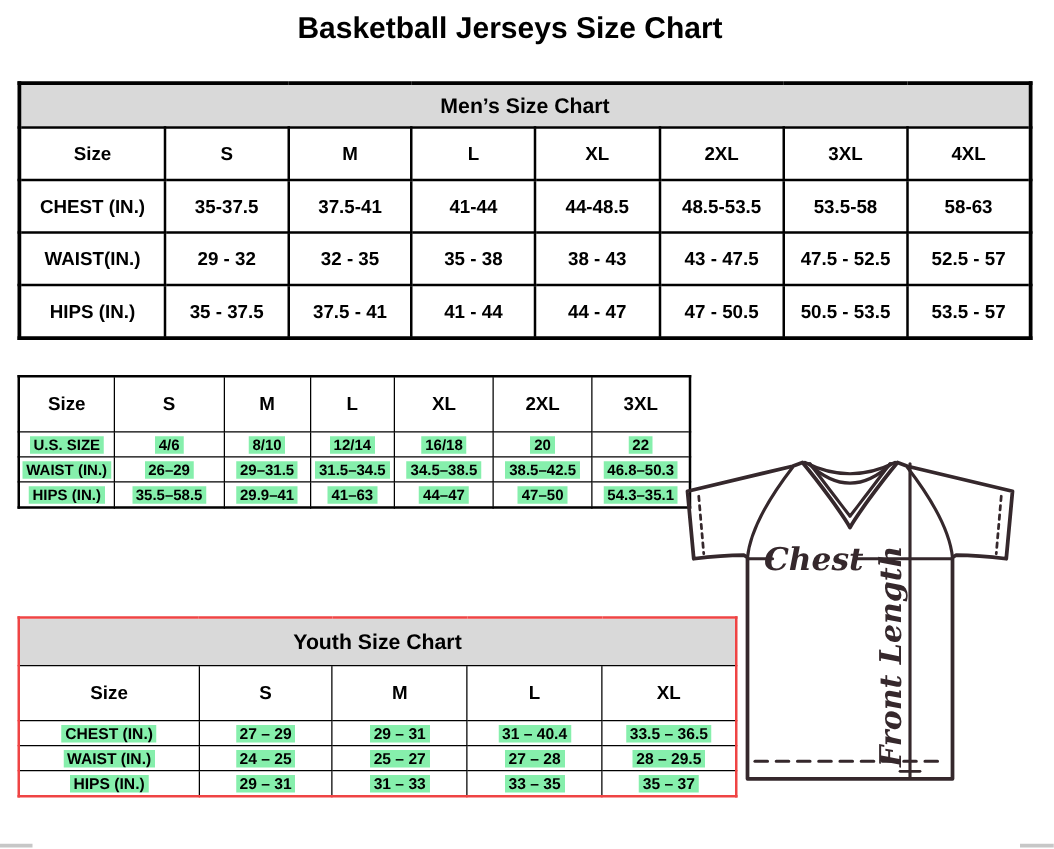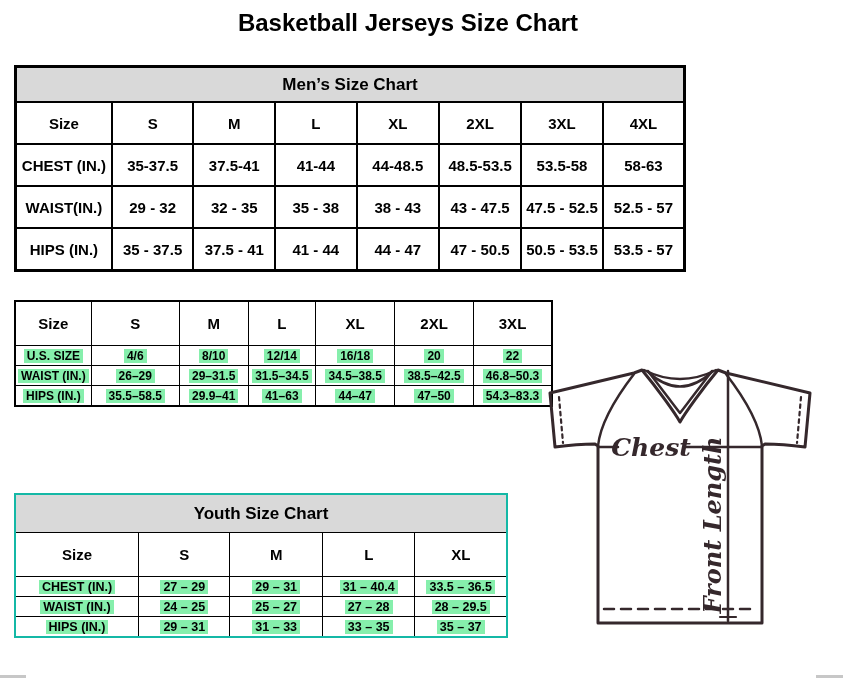--- a/index.html
+++ b/index.html
@@ -8,34 +8,34 @@
 
   .page-title{position:absolute;top:5px;left:0;width:808px;margin:4px;text-align:center;
     font-size:24px;font-weight:700;color:#000;letter-spacing:0;}
 
   table.size-table{position:absolute;border-collapse:collapse;table-layout:fixed;background:#fff;color:#000;}
   table.size-table th, table.size-table td{border:1px solid #000;text-align:center;vertical-align:middle;
     font-weight:700;padding:0;white-space:nowrap;overflow:hidden;}
   table.size-table .chart-title{background:#d9d9d9;font-size:17px;}
 
   
-  table.mens{left:14px;top:65px;width:672px;border:3px solid #000;}
+  table.mens{left:14px;top:65px;width:812px;border:3px solid #000;}
   table.mens th, table.mens td{border-width:2px;font-size:15px;}
   table.mens .chart-title{height:33px;}
   table.mens .head-row th{height:40px;}
   table.mens .data-row th, table.mens .data-row td{height:40px;}
 
   
   table.womens{left:14px;top:300px;width:539px;border:2px solid #000;}
   table.womens .chart-title{height:35px;}
   table.womens .head-row th{height:43px;font-size:15px;}
   table.womens .data-row th, table.womens .data-row td{height:19px;font-size:12px;}
 
   
-  table.youth{left:14px;top:493px;width:494px;border:2px solid #14b8a6;}
+  table.youth{left:14px;top:493px;width:576px;border:2px solid #ef4444;}
   table.youth .chart-title{height:37px;}
   table.youth .head-row th{height:43px;font-size:15px;}
   table.youth .data-row th, table.youth .data-row td{height:19px;font-size:12.5px;}
 
   
   table.small .data-row .val{background:#86efac;padding:0 3px;}
 
   .jersey-wrap{position:absolute;left:538px;top:360px;width:284px;height:302px;}
   .jersey-wrap svg{width:100%;height:100%;display:block;}
   .diagram-text{font-family:"DejaVu Serif",serif;font-style:italic;font-weight:700;fill:#35282c;}
@@ -147,21 +147,21 @@
           <td class="cell"><span class="val">38.5–42.5</span></td>
           <td class="cell"><span class="val">46.8–50.3</span></td>
         </tr>
         <tr class="data-row">
           <th class="row-label"><span class="val">HIPS (IN.)</span></th>
           <td class="cell"><span class="val">35.5–58.5</span></td>
           <td class="cell"><span class="val">29.9–41</span></td>
           <td class="cell"><span class="val">41–63</span></td>
           <td class="cell"><span class="val">44–47</span></td>
           <td class="cell"><span class="val">47–50</span></td>
-          <td class="cell"><span class="val">54.3–83.3</span></td>
+          <td class="cell"><span class="val">54.3–35.1</span></td>
         </tr>
       </tbody>
     </table>
 
   <table class="size-table youth small">
     <colgroup>
       <col style="width:25.1%">
         <col style="width:18.6%">
         <col style="width:18.8%">
         <col style="width:18.8%">

